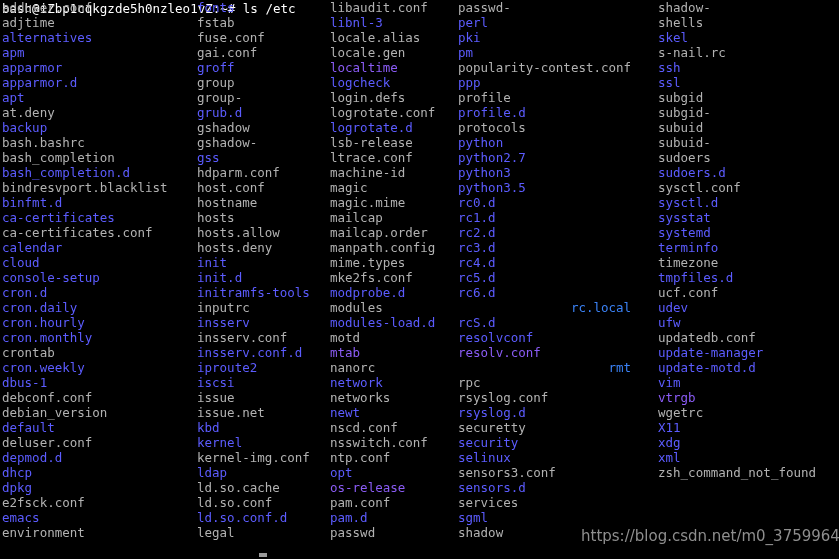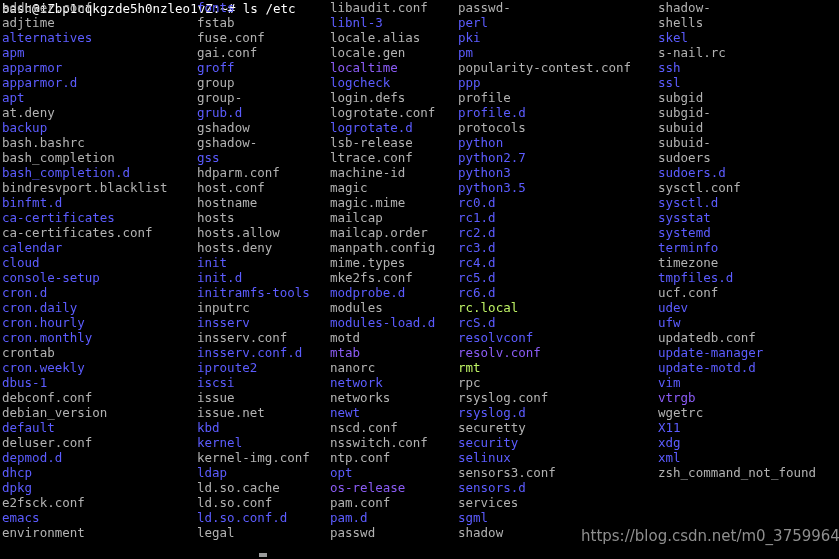--- a/index.html
+++ b/index.html
@@ -33,21 +33,21 @@
   .ls-entry {
     display: block;
     height: 15px;
     line-height: 15px;
     white-space: pre;
   }
   
   .c-file { color: #b2b2b2; }
   .c-dir  { color: #5c5cff; }
   .c-link { color: #8b5cf6; }
-  .c-exec { color: #bef264; }
+  .c-exec { color: #3b82f6; text-align: right; }
   #watermark {
     position: absolute;
     left: 581px;
     top: 527px;
     color: #8e8e8e;
     font-family: "DejaVu Sans", "Liberation Sans", sans-serif;
     font-size: 15px;
     line-height: 18px;
     white-space: pre;
   }

